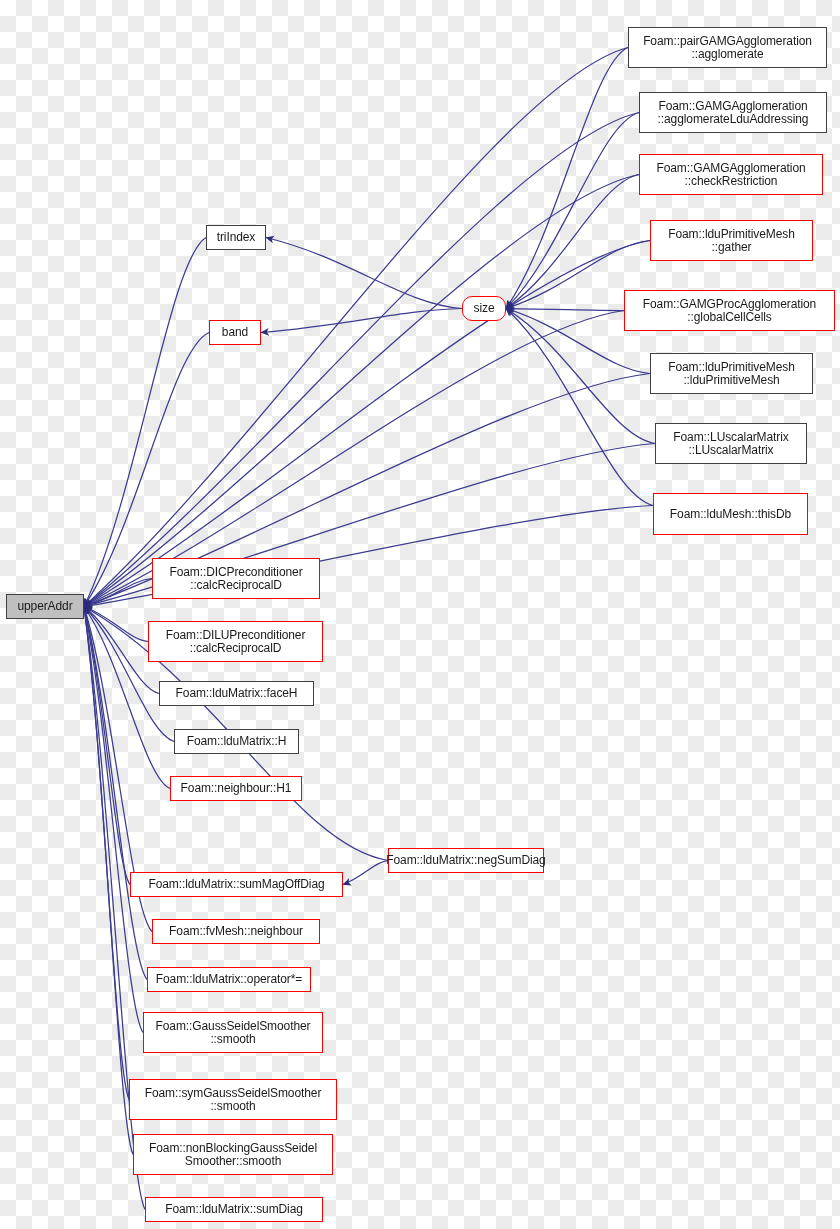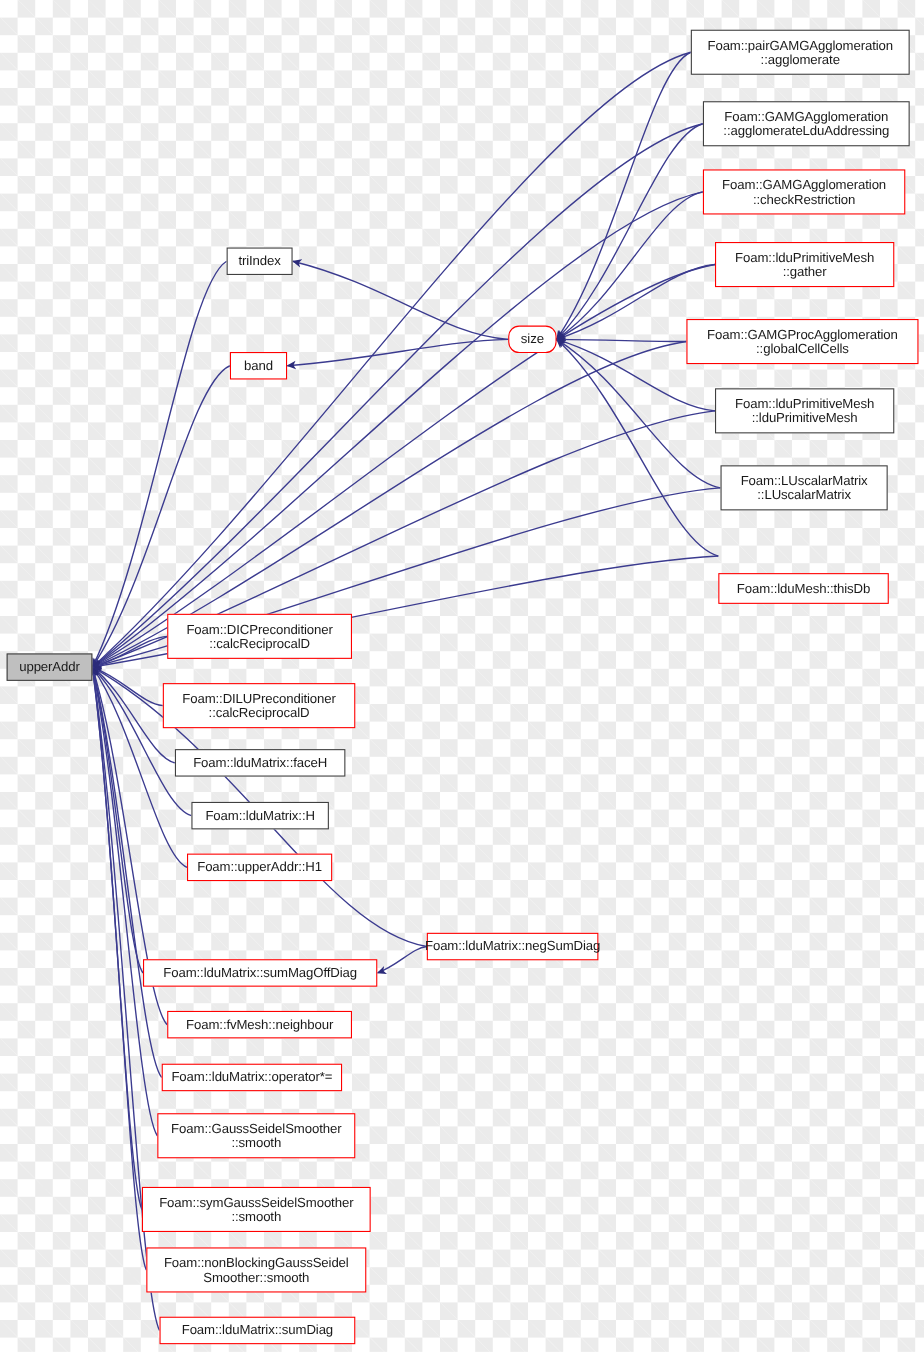--- a/index.html
+++ b/index.html
@@ -93,28 +93,28 @@
     <div class="node red" style="left: 639px; top: 154px; width: 184px; height: 41px;">Foam::GAMGAgglomeration
 ::checkRestriction</div>
     <div class="node red" style="left: 650px; top: 220px; width: 163px; height: 41px;">Foam::lduPrimitiveMesh
 ::gather</div>
     <div class="node red" style="left: 624px; top: 290px; width: 211px; height: 41px;">Foam::GAMGProcAgglomeration
 ::globalCellCells</div>
     <div class="node black" style="left: 650px; top: 353px; width: 163px; height: 41px;">Foam::lduPrimitiveMesh
 ::lduPrimitiveMesh</div>
     <div class="node black" style="left: 655px; top: 423px; width: 152px; height: 41px;">Foam::LUscalarMatrix
 ::LUscalarMatrix</div>
-    <div class="node red" style="left: 653px; top: 493px; width: 155px; height: 28px; margin-top: 28px;">Foam::lduMesh::thisDb</div>
+    <div class="node red" style="left: 653px; top: 493px; width: 155px; height: 42px;">Foam::lduMesh::thisDb</div>
     <div class="node red" style="left: 152px; top: 558px; width: 168px; height: 41px;">Foam::DICPreconditioner
 ::calcReciprocalD</div>
     <div class="node red" style="left: 148px; top: 621px; width: 175px; height: 41px;">Foam::DILUPreconditioner
 ::calcReciprocalD</div>
     <div class="node black" style="left: 159px; top: 681px; width: 155px; height: 25px;">Foam::lduMatrix::faceH</div>
     <div class="node black" style="left: 174px; top: 729px; width: 125px; height: 25px;">Foam::lduMatrix::H</div>
-    <div class="node red" style="left: 170px; top: 776px; width: 132px; height: 25px;">Foam::upperAddr::H1</div>
+    <div class="node red" style="left: 170px; top: 776px; width: 132px; height: 25px;">Foam::neighbour::H1</div>
     <div class="node red" style="left: 388px; top: 848px; width: 156px; height: 25px;">Foam::lduMatrix::negSumDiag</div>
     <div class="node red" style="left: 130px; top: 872px; width: 213px; height: 25px;">Foam::lduMatrix::sumMagOffDiag</div>
     <div class="node red" style="left: 152px; top: 919px; width: 168px; height: 25px;">Foam::fvMesh::neighbour</div>
     <div class="node red" style="left: 147px; top: 967px; width: 164px; height: 25px;">Foam::lduMatrix::operator*=</div>
     <div class="node red" style="left: 143px; top: 1012px; width: 180px; height: 41px;">Foam::GaussSeidelSmoother
 ::smooth</div>
     <div class="node red" style="left: 129px; top: 1079px; width: 208px; height: 41px;">Foam::symGaussSeidelSmoother
 ::smooth</div>
     <div class="node red" style="left: 133px; top: 1134px; width: 200px; height: 41px;">Foam::nonBlockingGaussSeidel
 Smoother::smooth</div>

